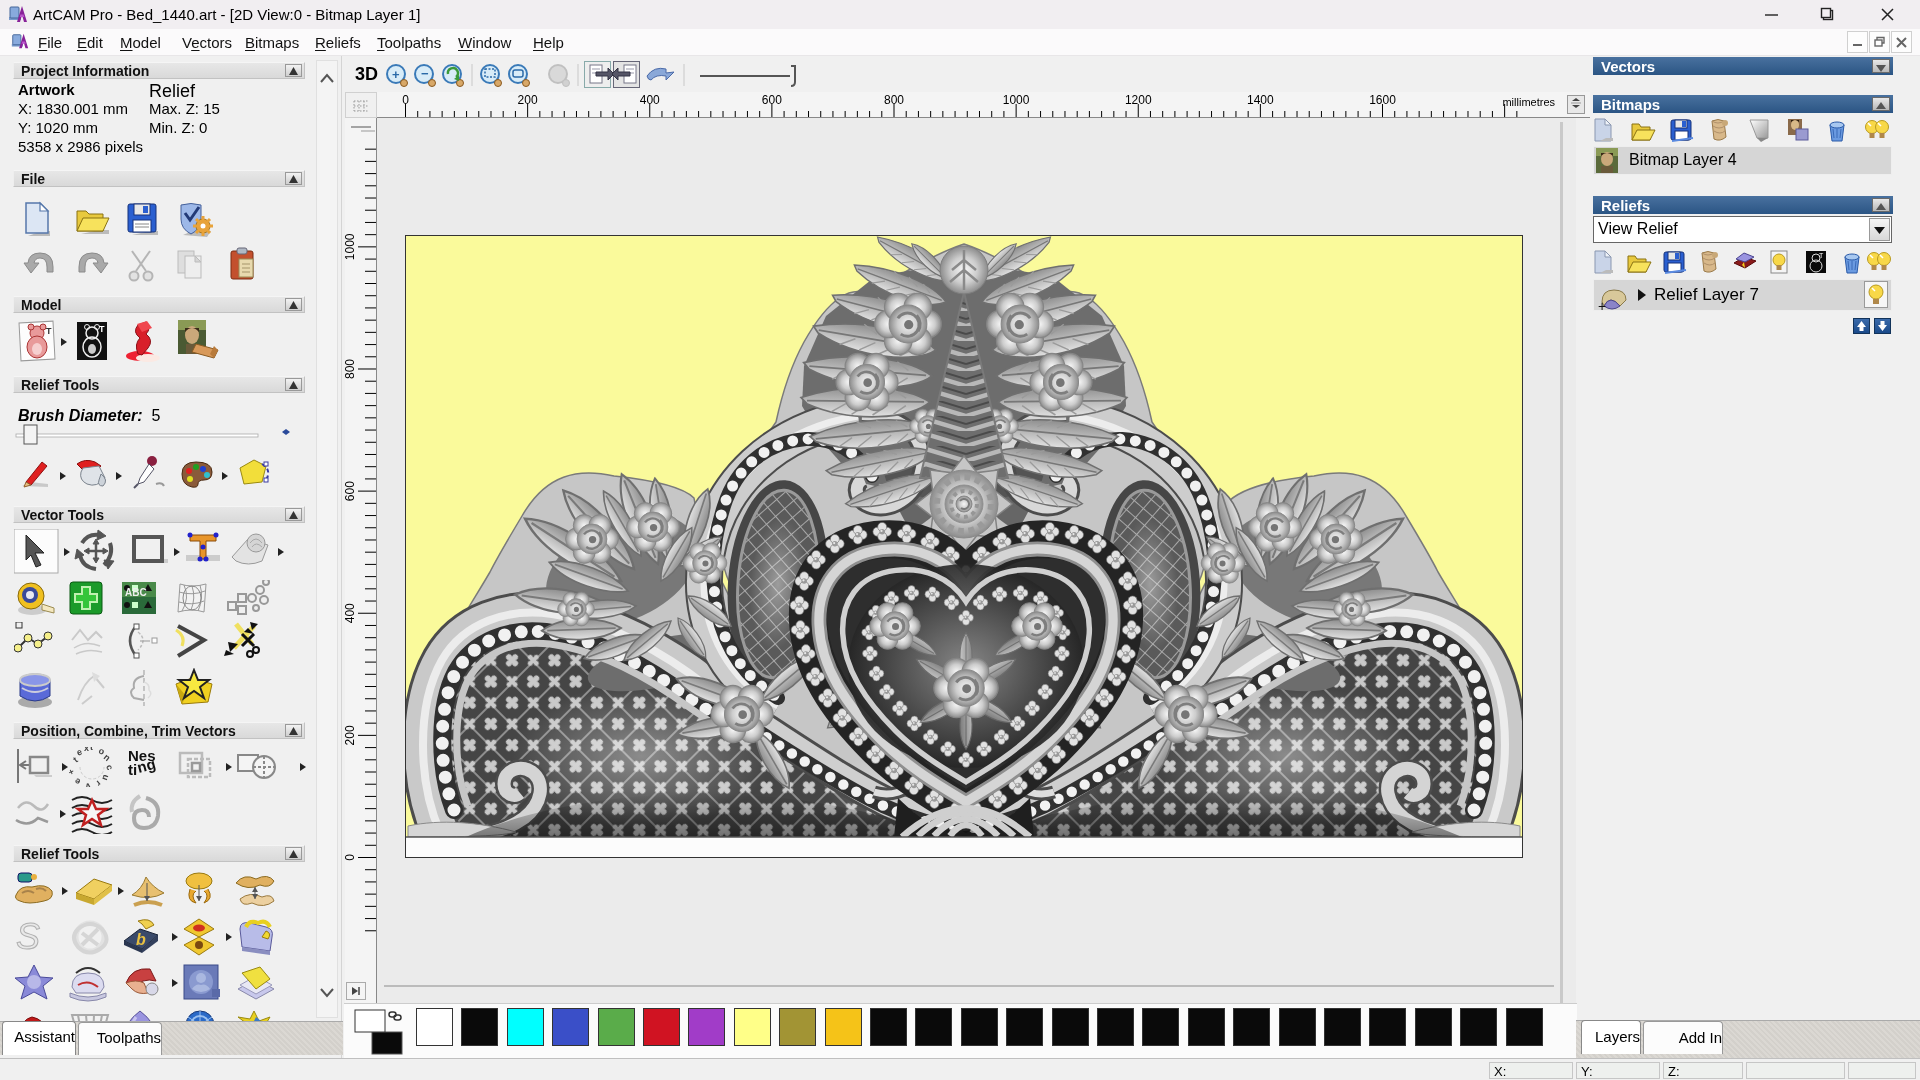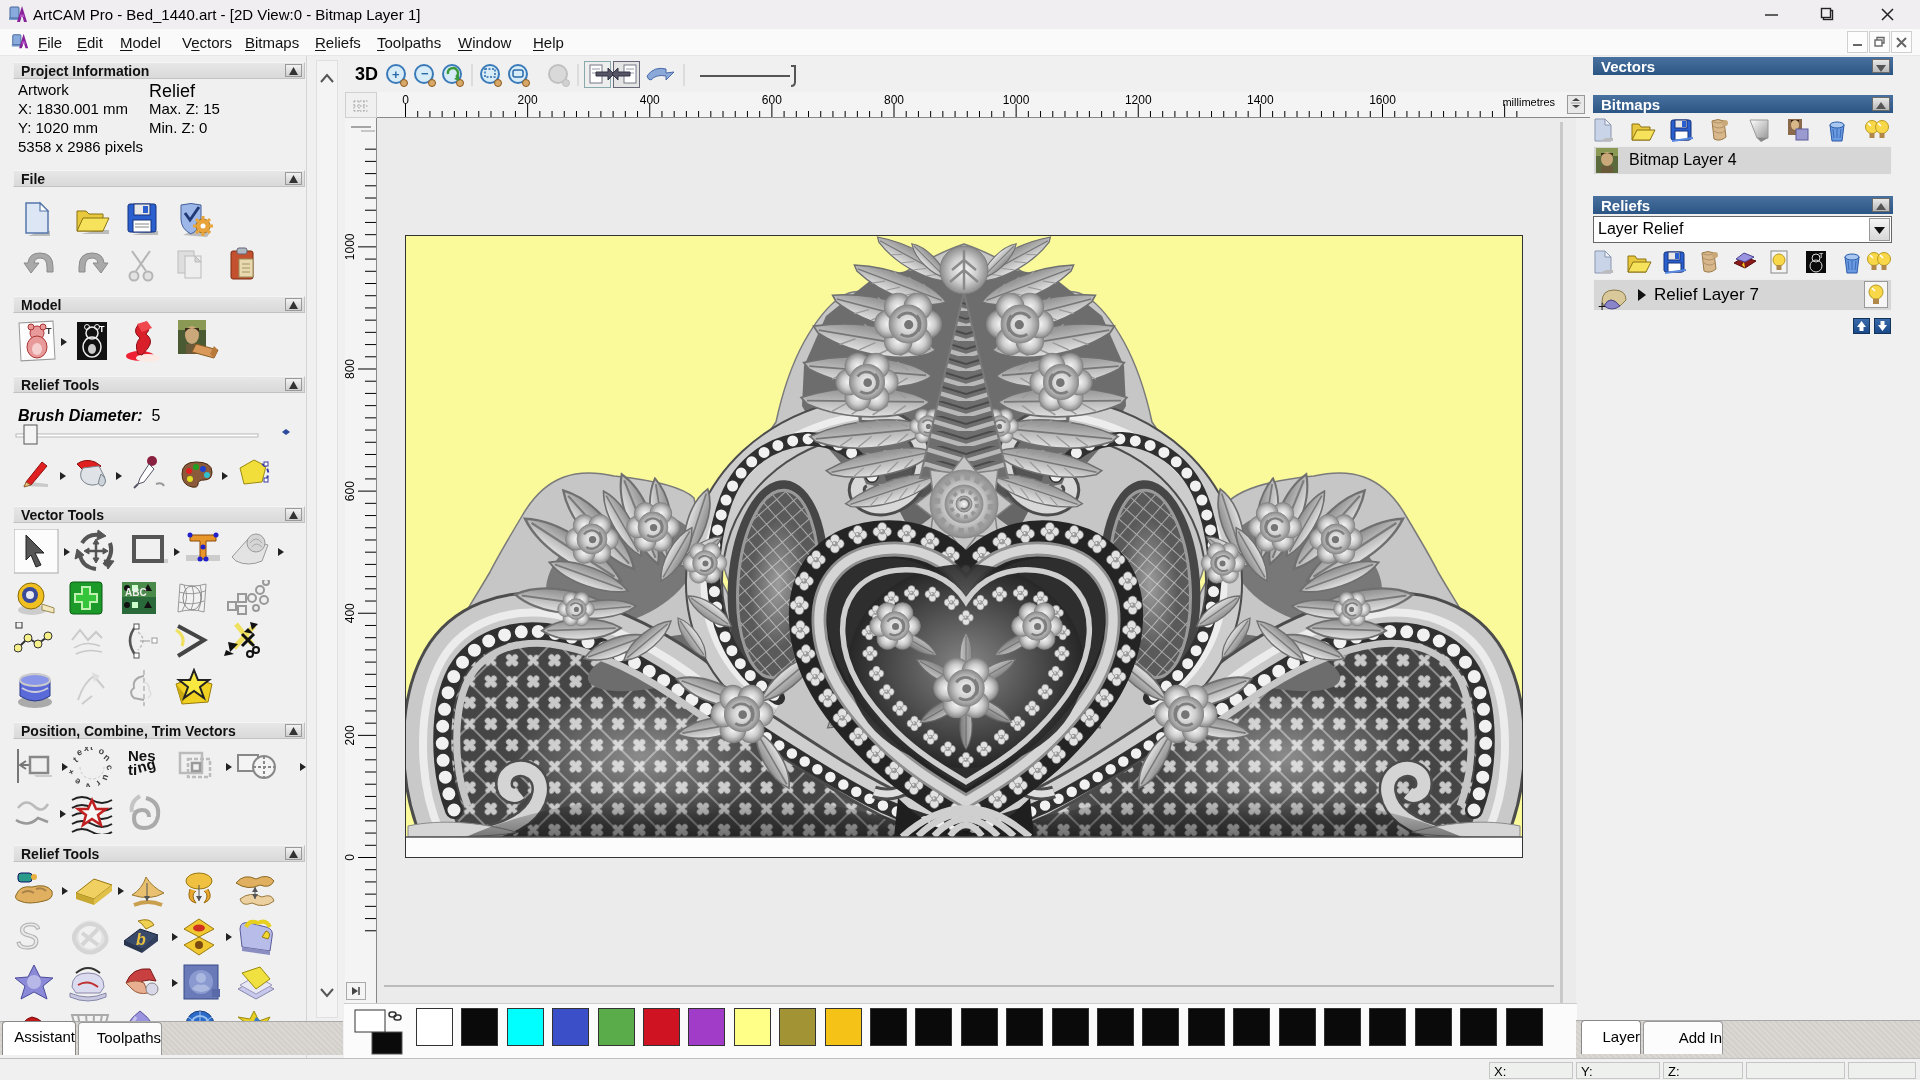--- a/index.html
+++ b/index.html
@@ -3,21 +3,21 @@
 <meta charset="utf-8">
 <style>
 * { margin:0; padding:0; box-sizing:border-box; }
 html,body { width:1920px; height:1080px; overflow:hidden; font-family:"Liberation Sans", sans-serif; background:#f0f0f0; }
 .abs { position:absolute; }
 #titlebar { position:absolute; left:0; top:0; width:1920px; height:29px; background:#f1eef1; color:#000; }
 #titlebar .ttl { position:absolute; left:33px; top:6px; font-size:15px; }
 #menubar { position:absolute; left:0; top:29px; width:1920px; height:27px; background:#fbfafb; border-bottom:1px solid #e8e6e8; }
 .mitem { position:absolute; top:5px; font-size:15px; color:#111; }
 .mitem u { text-decoration:underline; text-underline-offset:2px; }
-#leftpanel { position:absolute; left:0; top:56px; width:307px; height:1024px; background:#f0f0f0; border-right:1px solid #d4d4d4; }
+#leftpanel { position:absolute; left:0; top:56px; width:342px; height:1024px; background:#f0f0f0; border-right:1px solid #d4d4d4; }
 .lsechdr { position:absolute; left:13px; width:292px; height:17px; background:linear-gradient(180deg,#e7e7e7,#d9d9d9); border:1px solid #c2c2c2; border-top-color:#f5f5f5; border-left-color:#eee; }
 .lsechdr .t { position:absolute; left:7px; top:0px; font-size:14px; font-weight:bold; color:#111; }
 .colbtn { position:absolute; right:2px; top:1px; width:17px; height:13px; background:linear-gradient(180deg,#f2f2f2,#cfcfcf); border:1px solid #999; text-align:center; }
 .colbtn svg { display:block; margin:2px auto 0; }
 .rsechdr { position:absolute; left:1593px; width:300px; height:18px; background:linear-gradient(180deg,#49719f,#2b5584); }
 .rsechdr .t { position:absolute; left:8px; top:1px; font-size:15px; font-weight:bold; color:#fff; }
 .rcolbtn { position:absolute; right:3px; top:2px; width:18px; height:14px; background:linear-gradient(180deg,#e8e8e8,#b8b8b8); border:1px solid #6a6a6a; }
 #statusbar { position:absolute; left:0; top:1058px; width:1920px; height:22px; background:#f0f0f0; border-top:1px solid #bfbfbf; font-size:13px; color:#000; }
 .scell { position:absolute; top:3px; height:17px; background:#eef0ee; border:1px solid #c6c6c6; }
 .scell span { position:absolute; left:4px; top:1px; }
@@ -81,21 +81,21 @@
 <div id="leftpanel">
 
   <div class="lsechdr" style="top:6px">
       <span class="t">Project Information</span>
     <div class="colbtn">
         <svg width="9" height="8">
           <path d="M4.5 0 L9 8 L0 8 Z" fill="#333"></path>
         </svg>
       </div>
     </div>
-  <div class="abs" style="left:18px;top:25px;font-size:15px;font-weight:normal">Artwork</div>
+  <div class="abs" style="left:18px;top:25px;font-size:15px;font-weight:bold">Artwork</div>
   <div class="abs" style="left:149px;top:25px;font-size:18px;font-weight:normal">Relief</div>
   <div class="abs" style="left:18px;top:44px;font-size:15px">X: 1830.001 mm</div>
   <div class="abs" style="left:149px;top:44px;font-size:15px">Max. Z: 15</div>
   <div class="abs" style="left:18px;top:63px;font-size:15px">Y: 1020 mm</div>
   <div class="abs" style="left:149px;top:63px;font-size:15px">Min. Z: 0</div>
   <div class="abs" style="left:18px;top:82px;font-size:15px">5358 x 2986 pixels</div>
 
   <div class="lsechdr" style="top:114px">
       <span class="t">File</span>
     <div class="colbtn">
@@ -1424,21 +1424,21 @@
   </svg>
   <div class="abs" style="left:1629px;top:151px;font-size:16px">Bitmap Layer 4</div>
   <div class="rsechdr" style="top:196px">
       <span class="t">Reliefs</span>
     <div class="rcolbtn"><svg width="16" height="12">
           <path d="M8 2 L13 9 L3 9 Z" fill="#555"></path>
         </svg></div>
     </div>
 
   <div class="abs" style="left:1593px;top:216px;width:299px;height:27px;background:#fff;border:1px solid #666"></div>
-  <div class="abs" style="left:1598px;top:220px;font-size:16px">Layer Relief</div>
+  <div class="abs" style="left:1598px;top:220px;font-size:16px">View Relief</div>
   <div class="abs" style="left:1869px;top:218px;width:21px;height:23px;background:linear-gradient(180deg,#f4f4f4,#d8d8d8);border:1px solid #999">
     <svg width="19" height="21">
         <path d="M4 8 L15 8 L9.5 15 Z" fill="#111"></path>
       </svg>
   </div>
 
   <svg class="abs" style="left:1592px;top:249px" width="300" height="28" viewBox="0 0 300 28">
     <use href="#ic-doc"></use>
     <g transform="translate(34,0)">
         <path d="M2 7 L2 23 L20 23 L20 10 L11 10 L9 7 Z" fill="#e8c93e" stroke="#8a7312"></path>
@@ -1508,21 +1508,21 @@
     <svg width="15" height="14">
         <path d="M7.5 2 L12 8 L9.5 8 L9.5 12 L5.5 12 L5.5 8 L3 8 Z" fill="#fff"></path>
       </svg></div>
   <div class="abs" style="left:1874px;top:318px;width:17px;height:16px;background:linear-gradient(180deg,#3a6aaa,#1a4a8a);border:1px solid #12335a">
     <svg width="15" height="14">
         <path d="M7.5 12 L12 6 L9.5 6 L9.5 2 L5.5 2 L5.5 6 L3 6 Z" fill="#fff"></path>
       </svg></div>
 
   <div class="texture" style="left:1576px;top:1020px;width:344px;height:38px;border-top:1px solid #aaa"></div>
   <div class="tab" style="left:1581px;top:1020px;width:60px;height:34px;background:#fff;border-color:#888;z-index:3">
-    <div style="margin-top:7px;font-size:15px">Layer</div>
+    <div style="margin-top:7px;font-size:15px">Layers</div>
     </div>
   <div class="tab" style="left:1643px;top:1021px;width:80px;height:33px;background:#fcfcfc;border-color:#999;z-index:2">
     <div style="margin-top:7px;font-size:15px">Add In</div>
     </div>
 </div>
 
 <div id="statusbar">
   <div class="scell" style="left:1489px;width:84px">
       <span>X:</span>
     </div>

